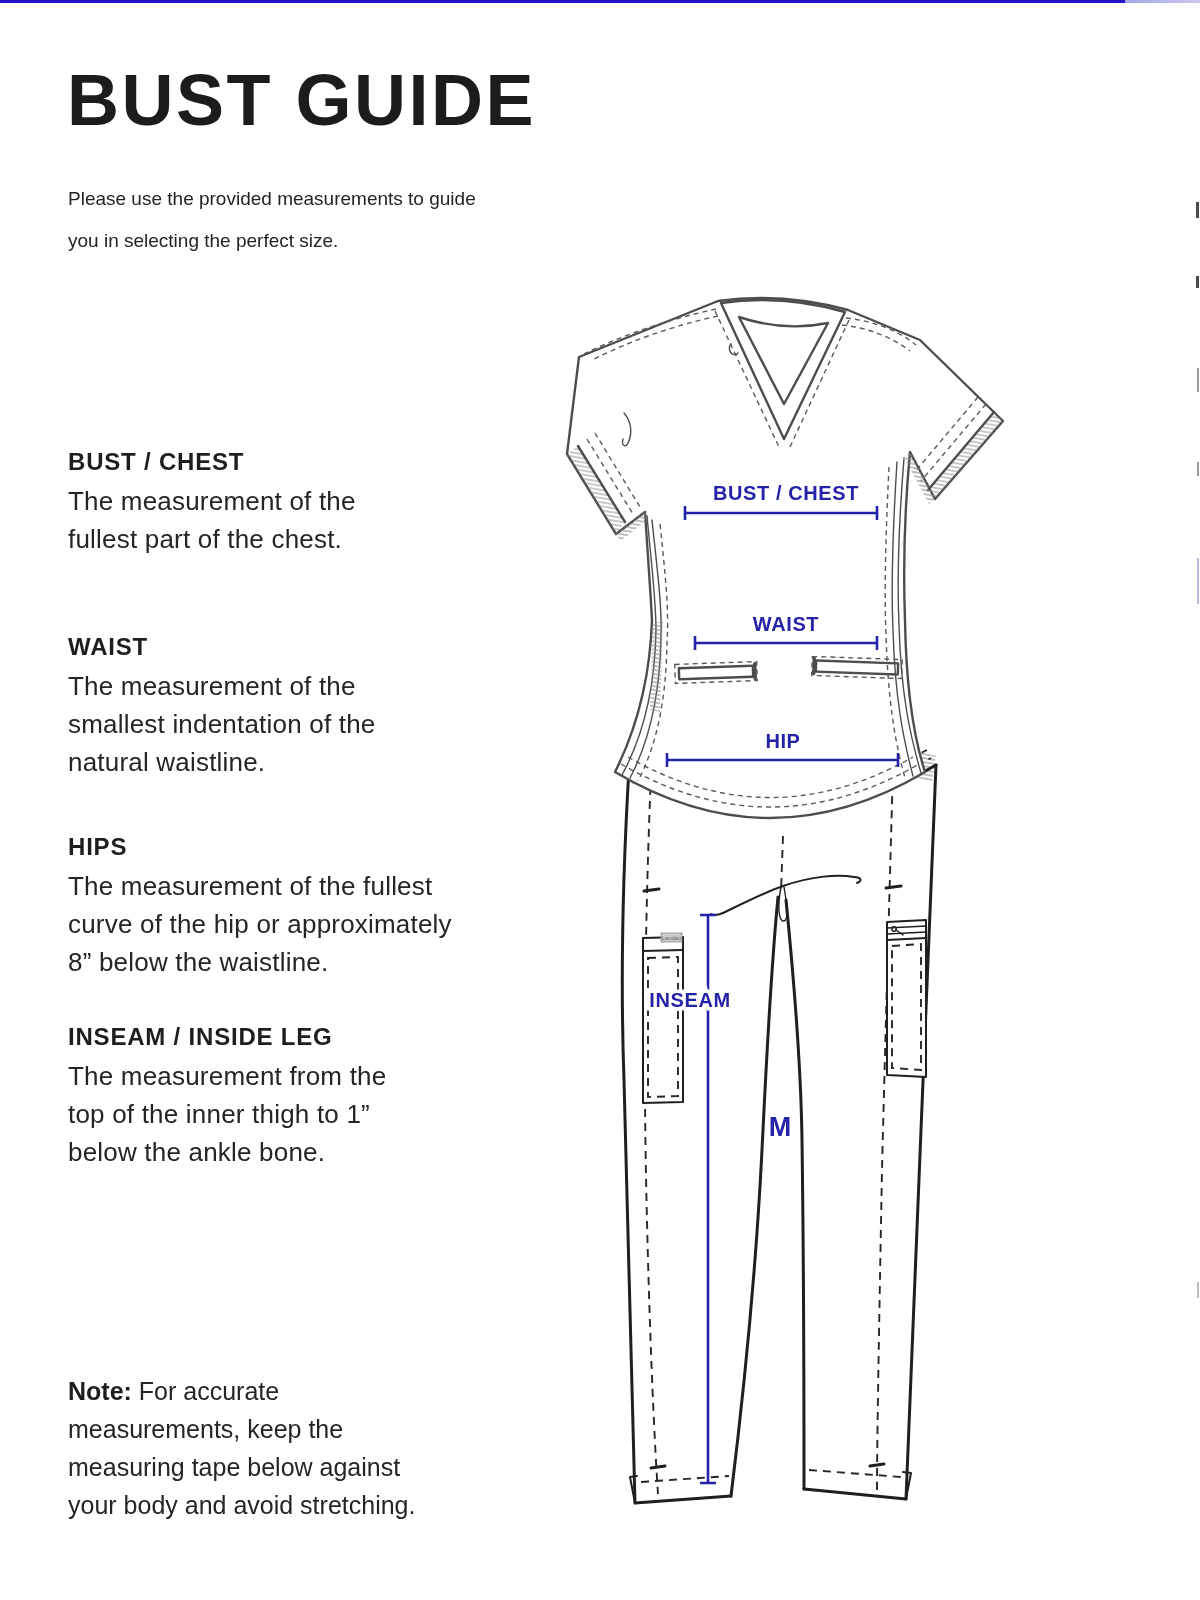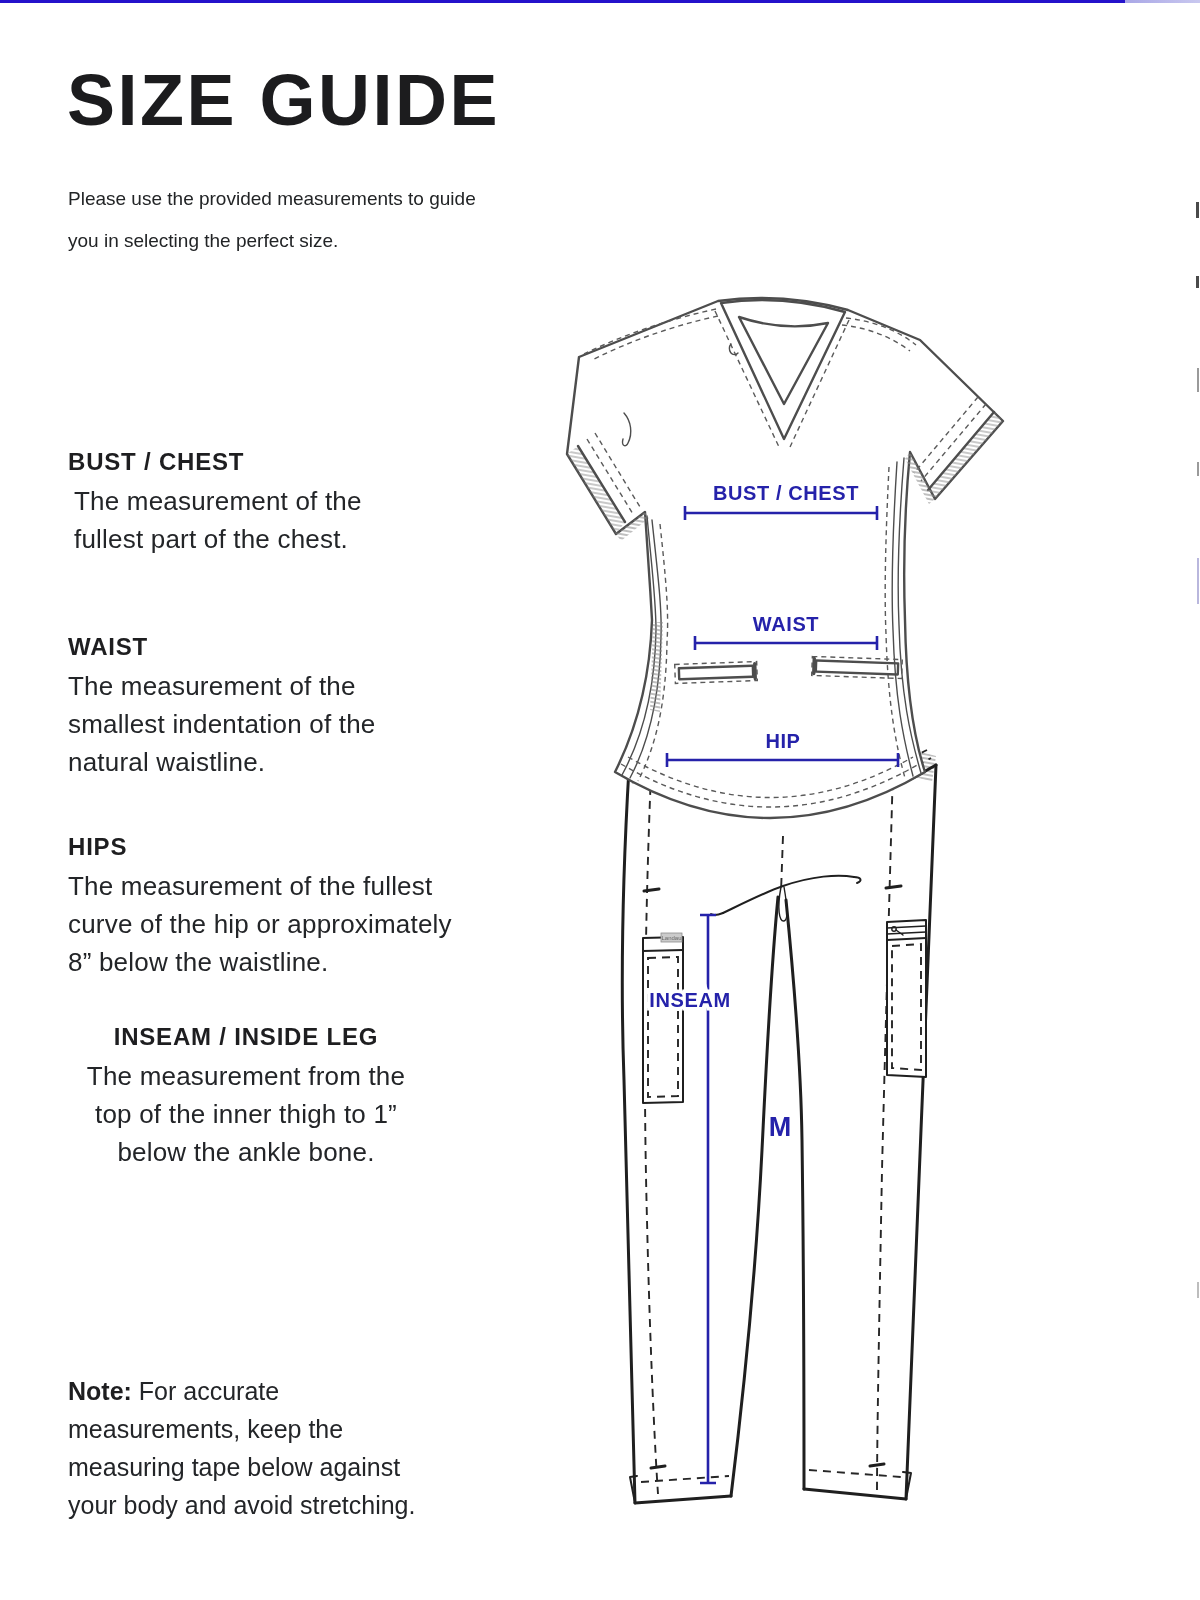--- a/index.html
+++ b/index.html
@@ -16,24 +16,24 @@
     font-family:"Liberation Sans", sans-serif;color:var(--ink);
   }
   .top-bar{position:absolute;left:0;top:0;width:1200px;height:3px;
     background:linear-gradient(90deg,var(--top-bar) 0,var(--top-bar) 1125px,#a9a7e6 1125px,#c9c8ef 1200px);}
   .title{position:absolute;left:67px;top:64px;font-size:72px;line-height:72px;
     font-weight:700;letter-spacing:2.5px;color:#1c1c1e;}
   .intro{position:absolute;left:68px;top:178px;width:440px;font-size:19px;line-height:42px;color:#222426;}
   .section{position:absolute;left:68px;}
   .section h2{font-size:24px;line-height:28px;font-weight:700;letter-spacing:0.8px;color:#1e1e20;}
   .section p{margin-top:6px;font-size:26px;line-height:38px;color:#232528;letter-spacing:0.2px;}
-  .s1{top:448px;} .s1 p{width:300px;margin-left:6px;}
+  .s1{top:448px;} .s1 p{width:300px;}
   .s2{top:633px;} .s2 p{width:312px;}
   .s3{top:833px;} .s3 p{width:384px;}
-  .s4{top:1023px;text-align:center;} .s4 p{width:356px;}
+  .s4{top:1023px;} .s4 p{width:356px;}
   .note{position:absolute;left:68px;top:1372px;width:368px;font-size:25px;line-height:38px;color:#232528;}
   .note b{font-weight:700;color:#1e1e20;}
   .diagram{position:absolute;left:540px;top:270px;width:660px;height:1260px;}
   
   .t-line{stroke:var(--top-outline);stroke-width:2.4;fill:none;stroke-linejoin:round;stroke-linecap:round;}
   .t-line.thin{stroke-width:1.4;}
   .t-line.thick{stroke-width:3.4;}
   .t-dash{stroke:#5a5a5a;stroke-width:1.4;fill:none;stroke-dasharray:5 4;}
   .p-line{stroke:var(--pants-outline);stroke-width:2;fill:none;stroke-linejoin:round;stroke-linecap:round;}
   .p-line.thin{stroke-width:1.4;}
@@ -49,21 +49,21 @@
   .tag-text{fill:#666;font-size:6px;font-family:"Liberation Sans",sans-serif;text-anchor:middle;}
   .edge-mark{position:absolute;}
 </style>
 </head>
 <body>
 
 <div class="page">
 
   <div class="top-bar"></div>
 
-  <h1 class="title">SIZE GUIDE</h1>
+  <h1 class="title">BUST GUIDE</h1>
 
   <p class="intro">Please use the provided measurements to guide you in selecting the perfect size.</p>
 
   <div class="section s1">
     <h2>BUST / CHEST</h2>
     <p>The measurement of the fullest part of the chest.</p>
   </div>
 
   <div class="section s2">
     <h2>WAIST</h2>

